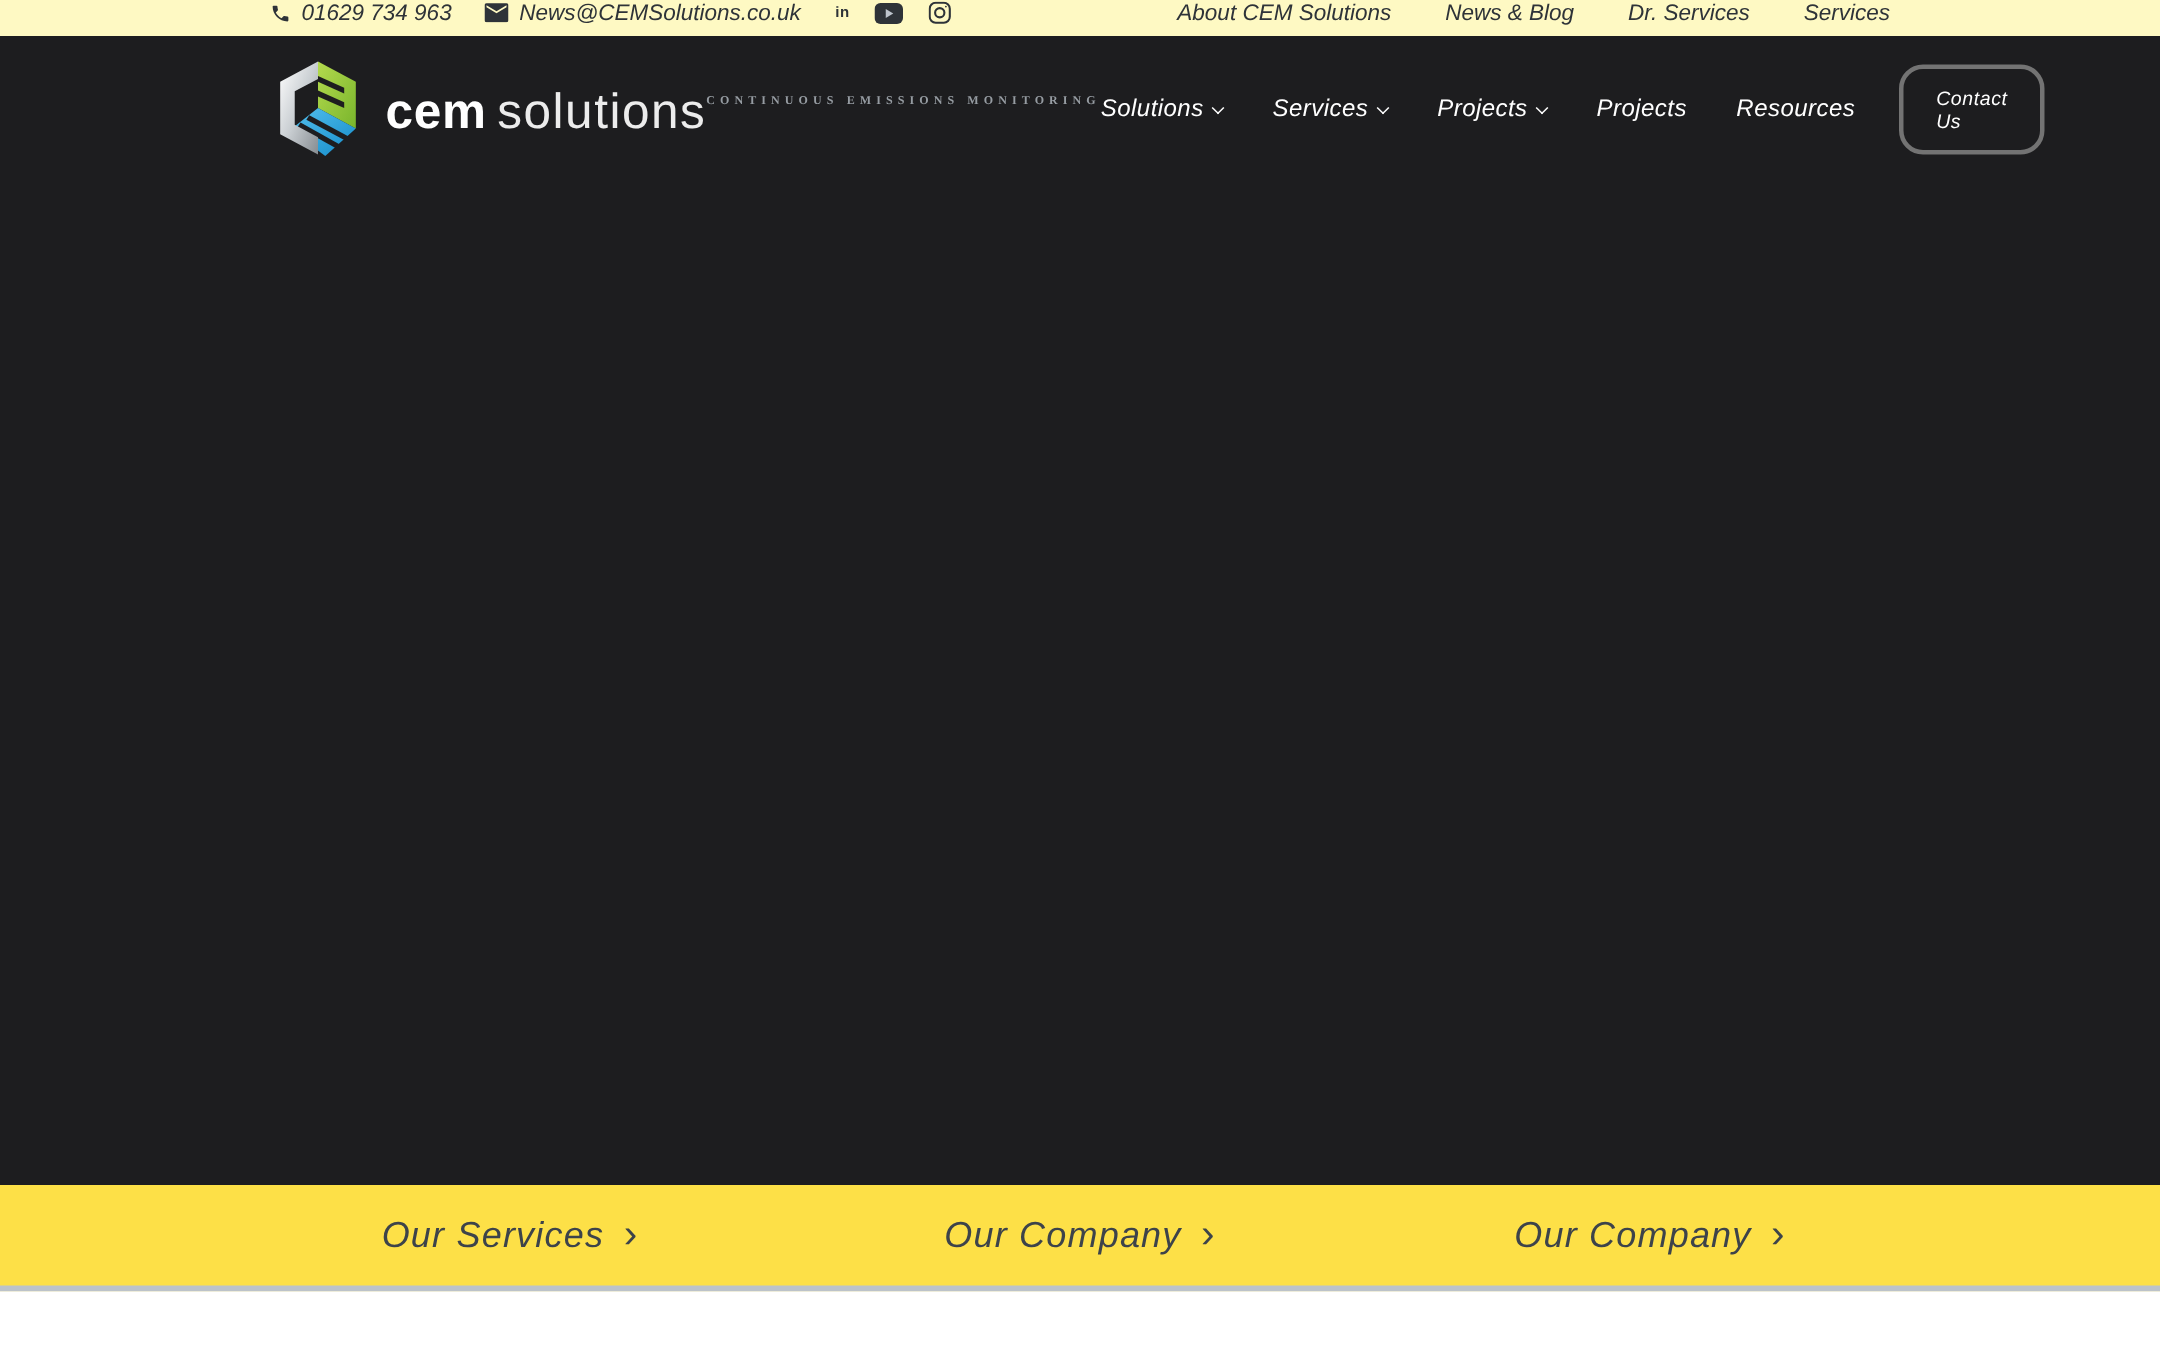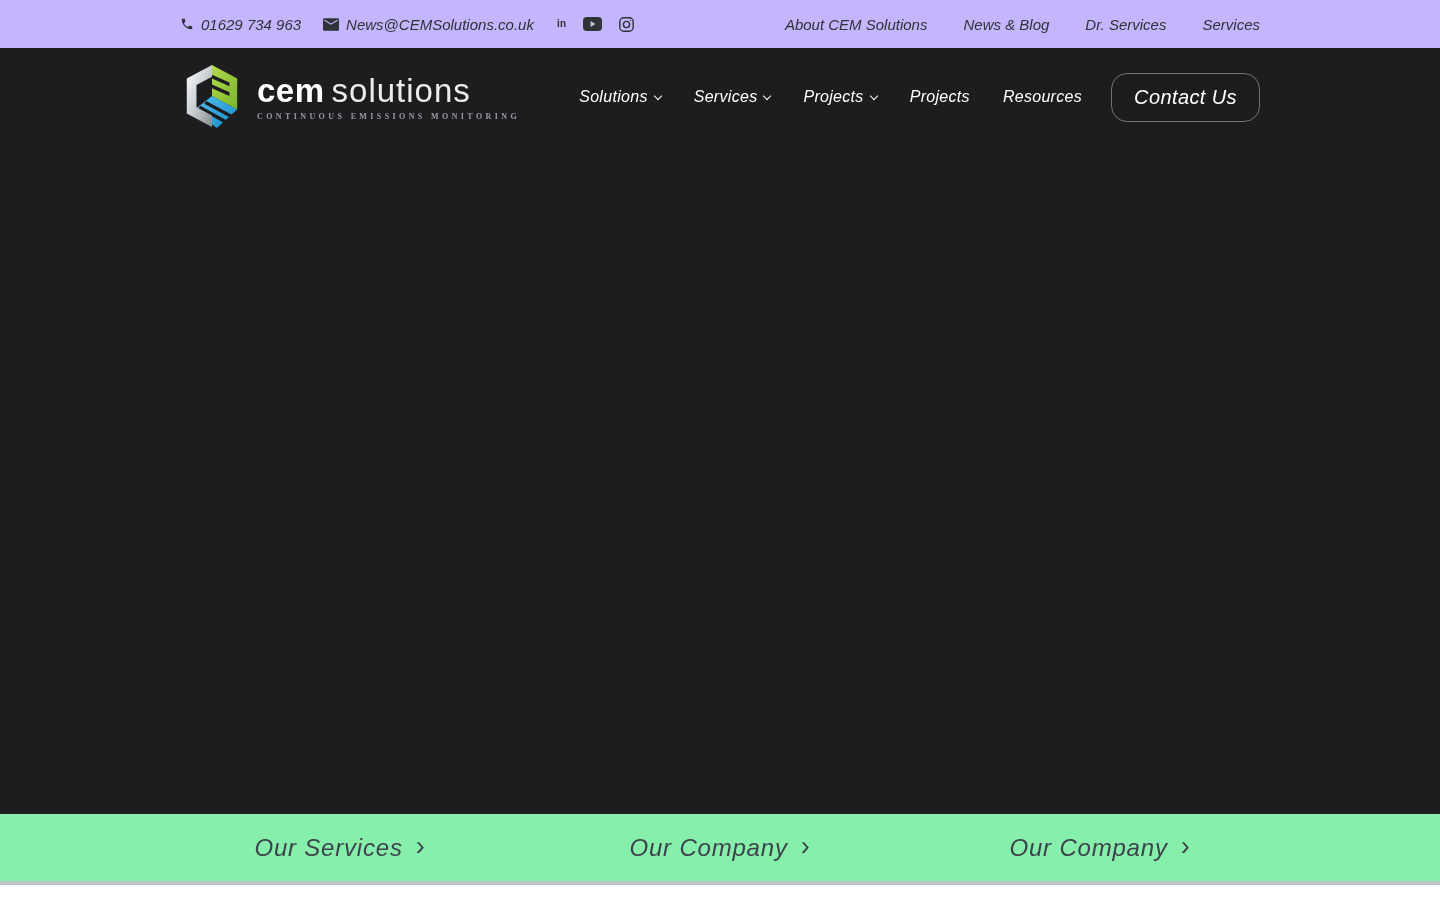--- a/index.html
+++ b/index.html
@@ -6,24 +6,24 @@
   html, body { width: 1440px; height: 900px; }
   body {
     font-family: "Liberation Sans", sans-serif;
     background: #ffffff;
     overflow: hidden;
   }
   a { text-decoration: none; cursor: pointer; }
 
   
   .topbar {
-    height: 48px;
-    background: #c4b5fd;
-    display: flex;
-    align-items: center;
+    height: 24px;
+    background: #fef9c3;
+    display: flex;
+    align-items: flex-start;
   }
   .topbar-inner {
     width: 1080px;
     margin: 0 auto;
     display: flex;
     justify-content: space-between;
     align-items: center;
     font-style: italic;
     font-size: 15px;
     color: #2e3338;
@@ -52,21 +52,21 @@
   }
   .header-inner {
     width: 1080px;
     margin: 0 auto;
     display: flex;
     justify-content: space-between;
     align-items: center;
   }
   .logo { display: flex; align-items: center; gap: 13px; }
   .logo-mark svg { display: block; }
-  .logo-text { display: flex; flex-direction: column; }
+  .logo-text { display: flex; flex-direction: row; }
   .logo-line { color: #ffffff; font-size: 33px; line-height: 1; white-space: nowrap; }
   .logo-bold { font-weight: 700; letter-spacing: 0.5px; }
   .logo-light { font-weight: 300; color: #ececec; margin-left: 7px; letter-spacing: 1px; }
   .logo-tagline {
     font-size: 8px; font-weight: 700; letter-spacing: 3.4px;
     color: #969ca2; margin-top: 5px; white-space: nowrap; font-family: Liberation Serif, serif;
   }
 
   .nav { display: flex; align-items: center; gap: 33px; }
   .nav-item {
@@ -76,37 +76,37 @@
   .chev-down {
     width: 6px; height: 6px;
     border-right: 1.4px solid #ffffff;
     border-bottom: 1.4px solid #ffffff;
     transform: rotate(45deg);
     margin-top: -3px;
     display: inline-block;
   }
   .contact-btn {
     margin-left: -4px;
-    border: 1px solid #737373;
+    border: 3px solid #737373;
     border-radius: 16px;
     padding: 12px 22px;
     color: #ffffff;
     font-style: italic;
-    font-size: 20px;
+    font-size: 13px;
     letter-spacing: 0.4px;
     background: transparent;
   }
 
   
   .hero { height: 668px; background: #1d1d1f; }
 
   
   .footer-bar {
     height: 71px;
-    background: #86efac;
+    background: #fde047;
     border-bottom: 4px solid #bcc3c9;
     display: flex;
     align-items: center;
   }
   .footer-inner {
     width: 1140px;
     margin: 0 auto;
     display: flex;
   }
   .footer-col { flex: 1; display: flex; justify-content: center; }

